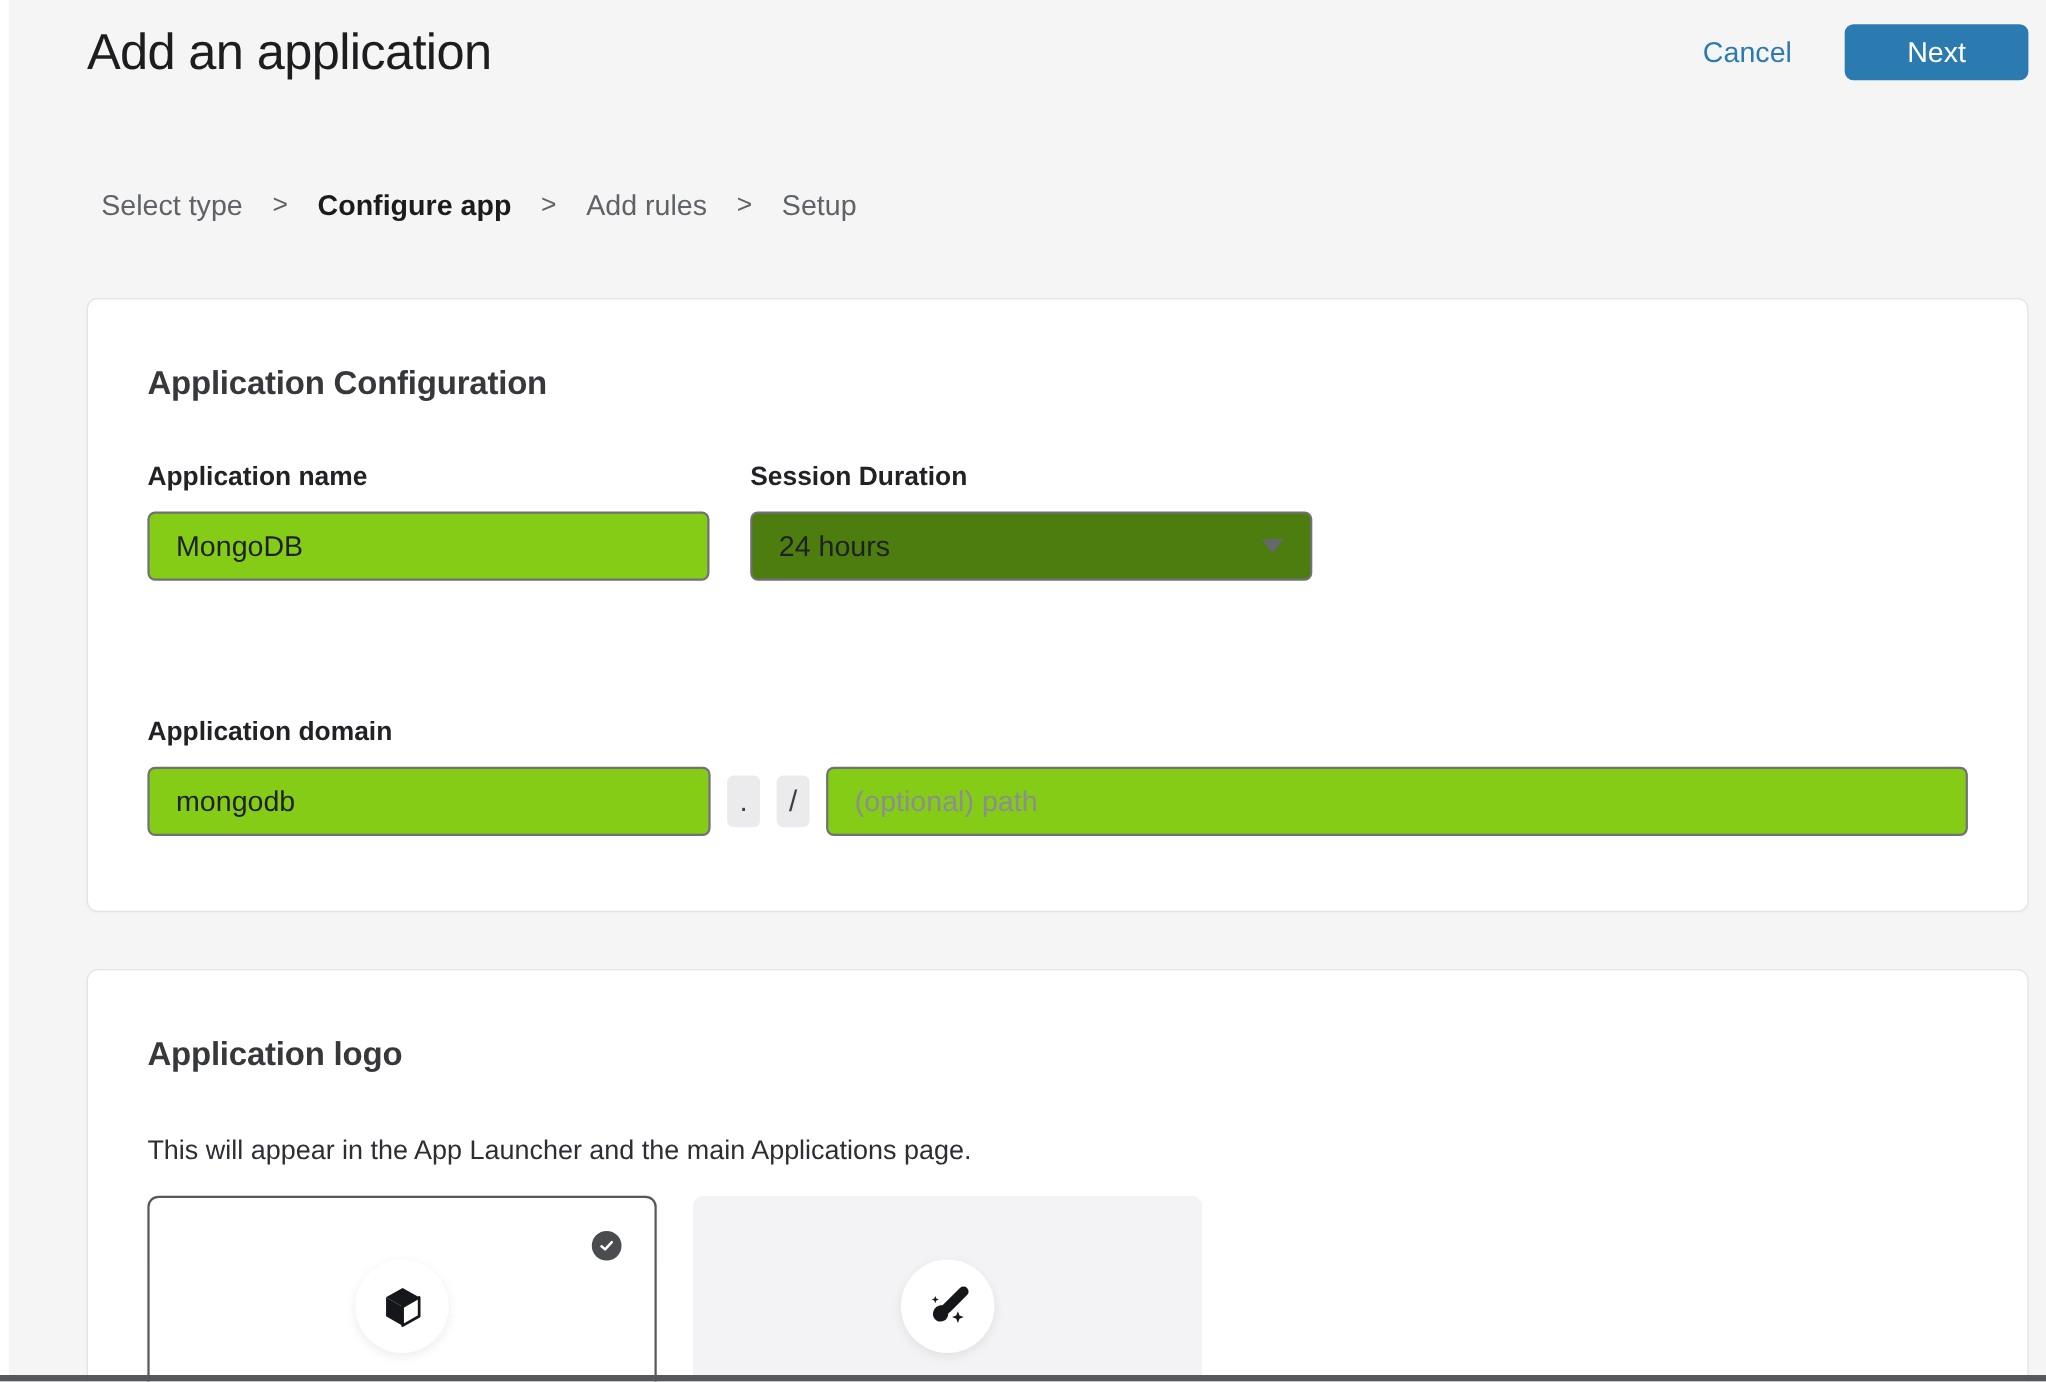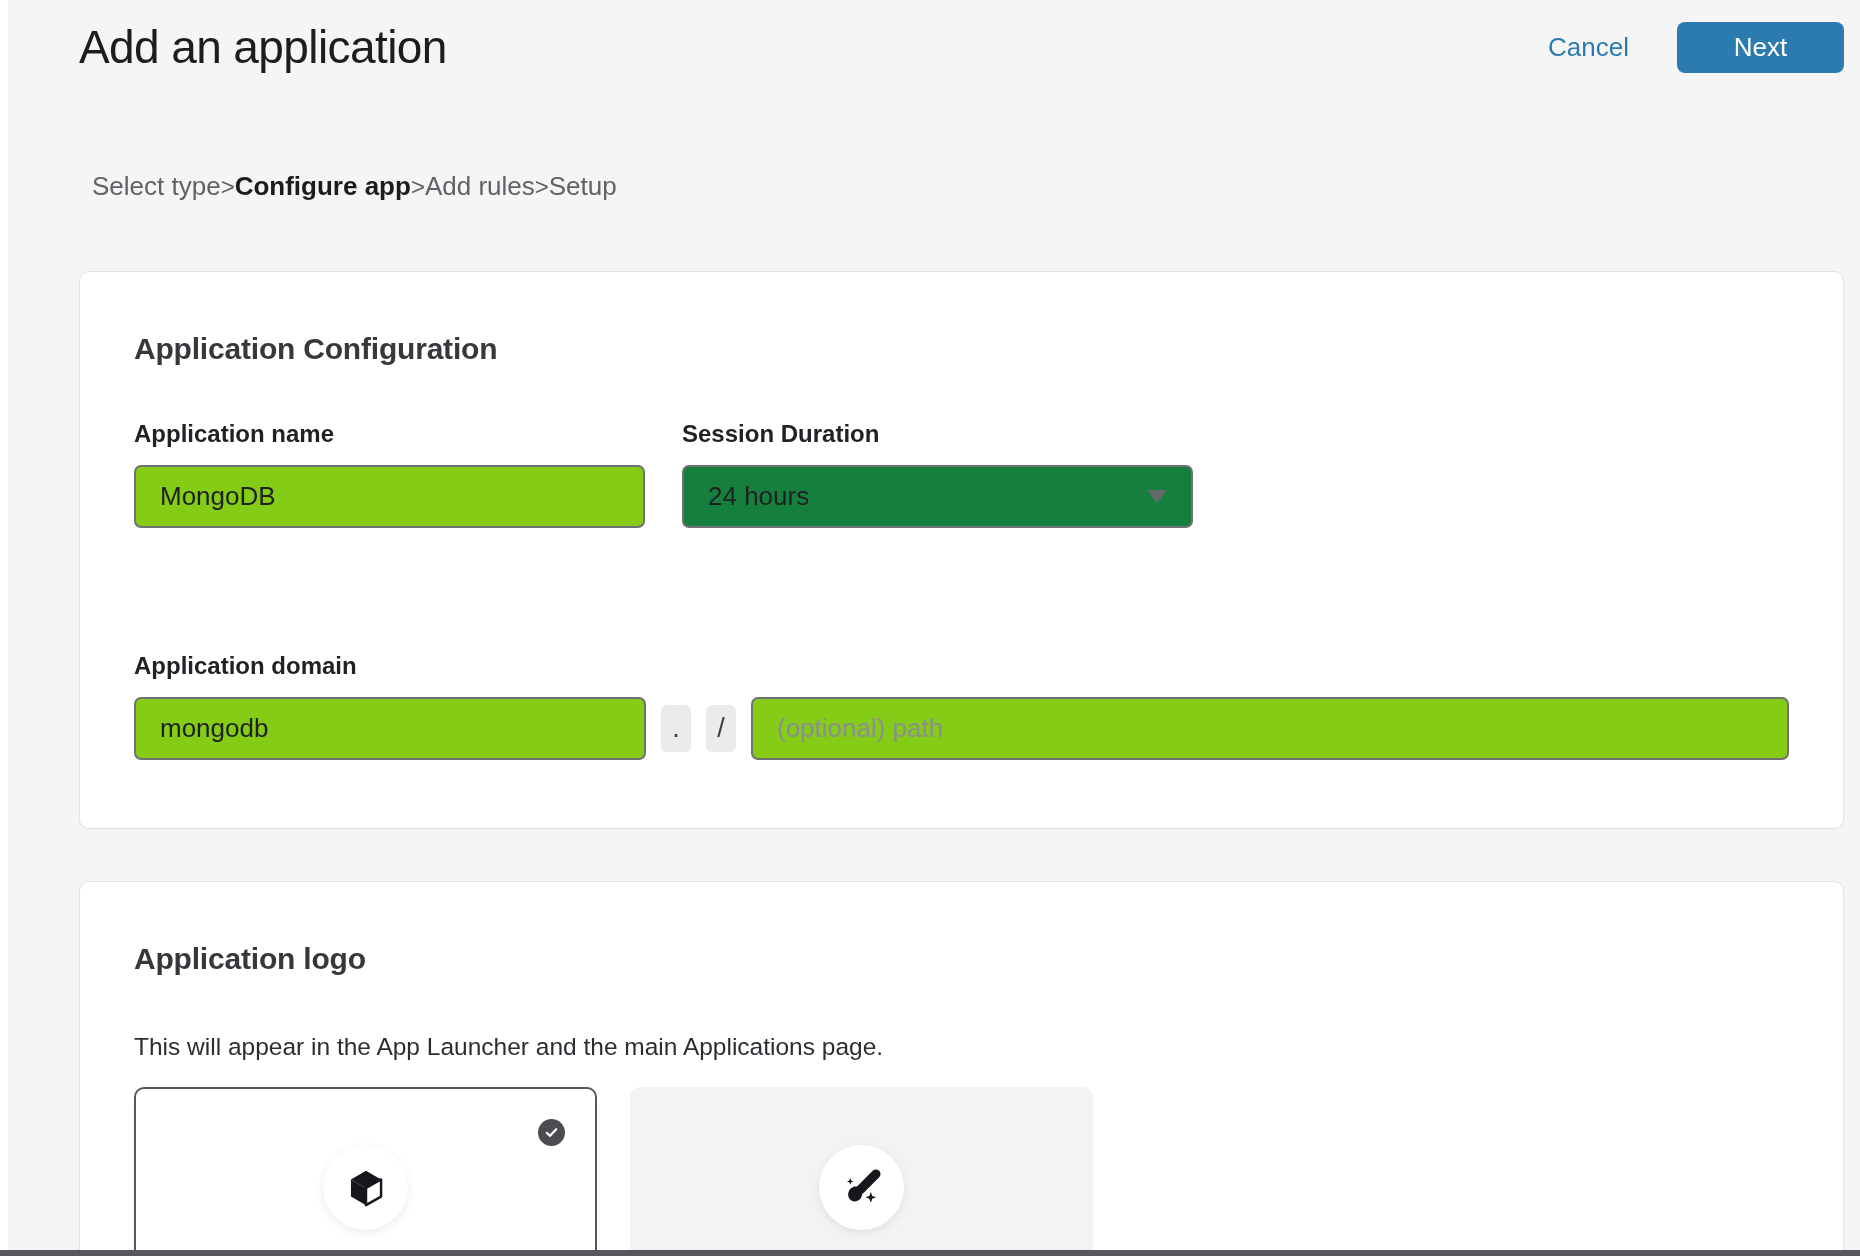--- a/index.html
+++ b/index.html
@@ -17,41 +17,41 @@
   .content { position:absolute; left:79px; top:0; width:1765px; }
 
   
   .header { display:flex; justify-content:space-between; align-items:center; margin-top:20px;gap:34px; }
   .page-title { font-size:46px; font-weight:400; letter-spacing:-0.6px; color:#1c1d1f; }
   .header-actions { display:flex; align-items:center; gap:42px; }
   .cancel-link { font-size:26px; color:#2c7bb0; text-decoration:none; background:none; border:none; cursor:pointer; font-family:inherit; }
   .next-btn { background:#2c7bb0; color:#ffffff; font-size:26px; font-family:inherit; border:none; border-radius:8px; width:167px; height:51px; cursor:pointer; }
 
   
-  .steps { display:flex; align-items:center; margin-top:97px; padding-left:13px; font-size:26px; color:#5f6266; }
+  .steps { display:flex; align-items:center; gap:27px; margin-top:97px; padding-left:13px; font-size:26px; color:#5f6266; }
   .step { cursor:pointer; }
   .step.current { color:#1b1c1e; font-weight:700; }
   .step-sep { color:#5f6266; font-size:24px; }
 
   
   .card { background:#ffffff; border:1px solid #e3e3e5; border-radius:10px; box-shadow:0 1px 2px rgba(0,0,0,0.03); padding:60px 54px 68px 54px; }
   .card-1 { margin-top:69px; }
   .card-2 { margin-top:52px; padding-bottom:90px; }
   .section-title { font-size:30px; font-weight:700; color:#36383c; letter-spacing:-0.2px; }
 
   .field-row { display:flex; gap:37px; margin-top:54px; }
   .field { width:511px; }
   .field-label { font-size:24px; font-weight:700; color:#202226; margin-bottom:17px; }
   .text-input {
     width:100%; height:63px; border:2px solid #6f7175; border-radius:7px;
     padding:0 24px; font-size:26px; color:#1f2023; background:#84cc16; font-family:inherit; outline:none;
   }
   .text-input::placeholder { color:#8c8e93; }
   .select-box {
-    width:511px; height:63px; border:2px solid #6f7175; border-radius:7px; background:#15803d;
+    width:511px; height:63px; border:2px solid #6f7175; border-radius:7px; background:#4d7c0f;
     padding:0 24px; display:flex; align-items:center; justify-content:space-between;
     font-size:26px; color:#1f2023; cursor:pointer;
   }
   .caret-down { width:0; height:0; border-left:10px solid transparent; border-right:10px solid transparent; border-top:13px solid #66686c; }
 
   .domain-label { margin-top:124px; margin-bottom:0; }
   .domain-row { display:flex; align-items:center; gap:15px; margin-top:17px; }
   .domain-row .subdomain-input { width:512px; }
   .domain-row .select-box { width:512px; flex:none; }
   .sep-pill {

